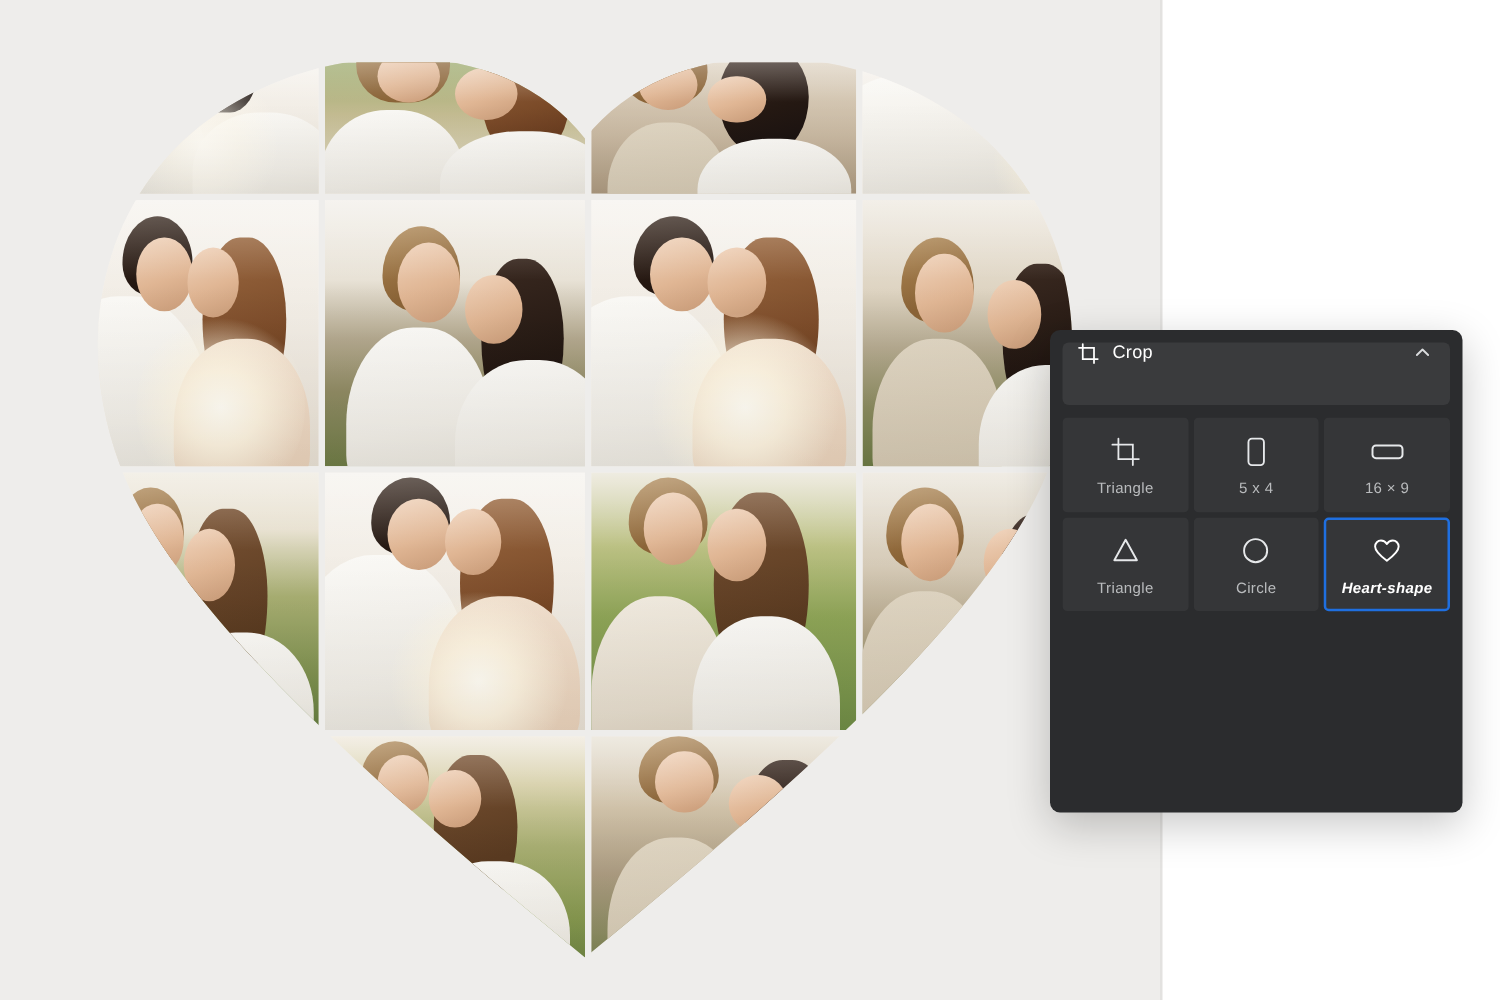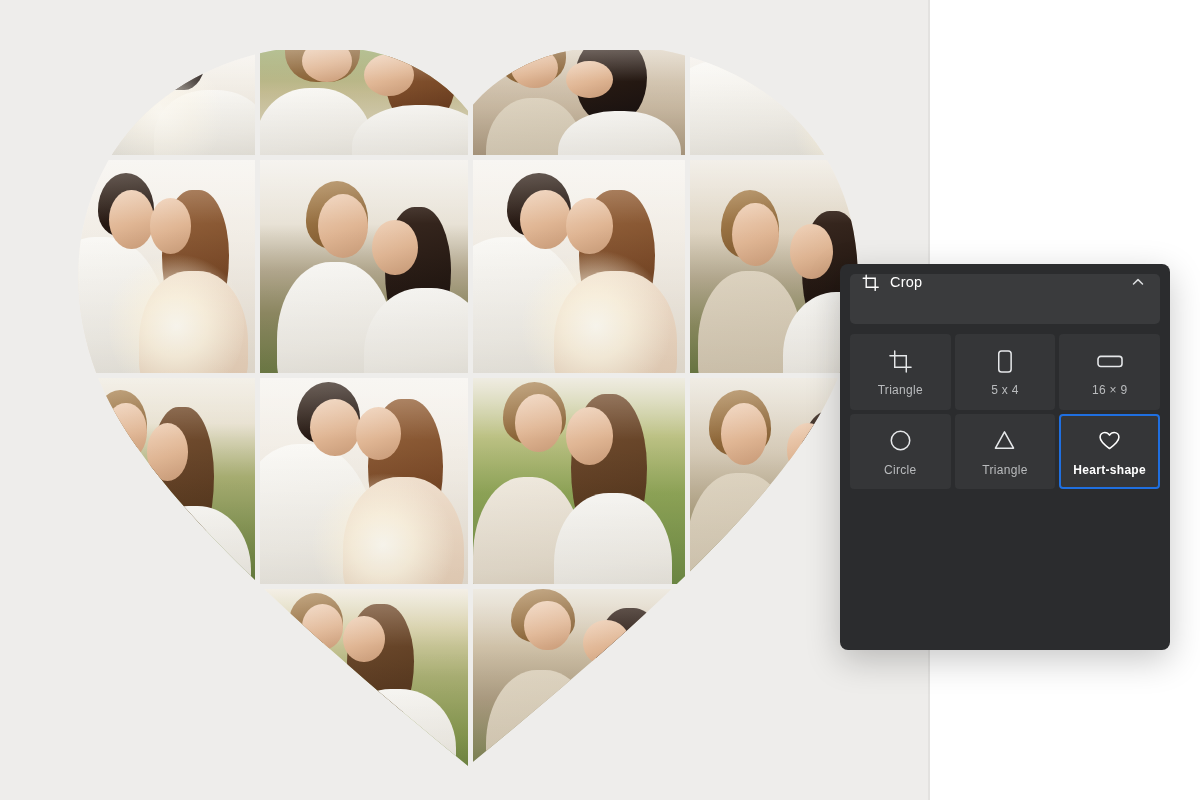--- a/index.html
+++ b/index.html
@@ -118,21 +118,21 @@
     cursor: pointer;
   }
   .crop-cell .ci { display:flex; align-items:center; justify-content:center; height:30px; }
   .crop-cell .cl {
     font-size: 12px;
     color: #b9bbbd;
     letter-spacing: .3px;
     white-space: nowrap;
   }
   .crop-cell.selected { border-color: #1f6fe0; }
-  .crop-cell.selected .cl { color: #ffffff; font-weight: bold; }
+  .crop-cell.selected .cl { color: #ffffff; font-weight: bold; font-style: italic; }
   .crop-cell svg { display:block; }
 </style>
 </head>
 <body>
 
 <svg width="0" height="0" style="position:absolute" aria-hidden="true">
   <defs>
     <clipPath id="heartClip" clipPathUnits="objectBoundingBox">
       <path d="M0.5,0.085
                C0.42,-0.03 0.25,-0.03 0.135,0.055
@@ -392,34 +392,34 @@
             <rect x="3" y="8" width="26" height="11" rx="3"></rect>
           </svg>
         </span>
         <span class="cl">16 × 9</span>
       </div>
 
 
 
       <div class="crop-cell">
         <span class="ci">
+          <svg viewBox="0 0 26 26" width="25" height="25" fill="none" stroke="#e6e8ea" stroke-width="1.6" stroke-linejoin="round">
+            <path d="M13 4 L22.4 21 H3.6 Z"></path>
+          </svg>
+        </span>
+        <span class="cl">Triangle</span>
+      </div>
+
+      <div class="crop-cell">
+        <span class="ci">
           <svg viewBox="0 0 26 26" width="25" height="25" fill="none" stroke="#e6e8ea" stroke-width="1.6">
             <circle cx="13" cy="13" r="9.6"></circle>
           </svg>
         </span>
         <span class="cl">Circle</span>
-      </div>
-
-      <div class="crop-cell">
-        <span class="ci">
-          <svg viewBox="0 0 26 26" width="25" height="25" fill="none" stroke="#e6e8ea" stroke-width="1.6" stroke-linejoin="round">
-            <path d="M13 4 L22.4 21 H3.6 Z"></path>
-          </svg>
-        </span>
-        <span class="cl">Triangle</span>
       </div>
 
       <div class="crop-cell selected">
         <span class="ci">
           <svg viewBox="0 0 26 26" width="25" height="25" fill="none" stroke="#ffffff" stroke-width="1.6" stroke-linejoin="round">
             <path d="M13 21.4 C6.2 16.4 3.2 13.2 3.2 9.6 C3.2 6.7 5.4 4.6 8.1 4.6 C10 4.6 11.9 5.7 13 7.5 C14.1 5.7 16 4.6 17.9 4.6 C20.6 4.6 22.8 6.7 22.8 9.6 C22.8 13.2 19.8 16.4 13 21.4 Z"></path>
           </svg>
         </span>
         <span class="cl">Heart-shape</span>
       </div>

